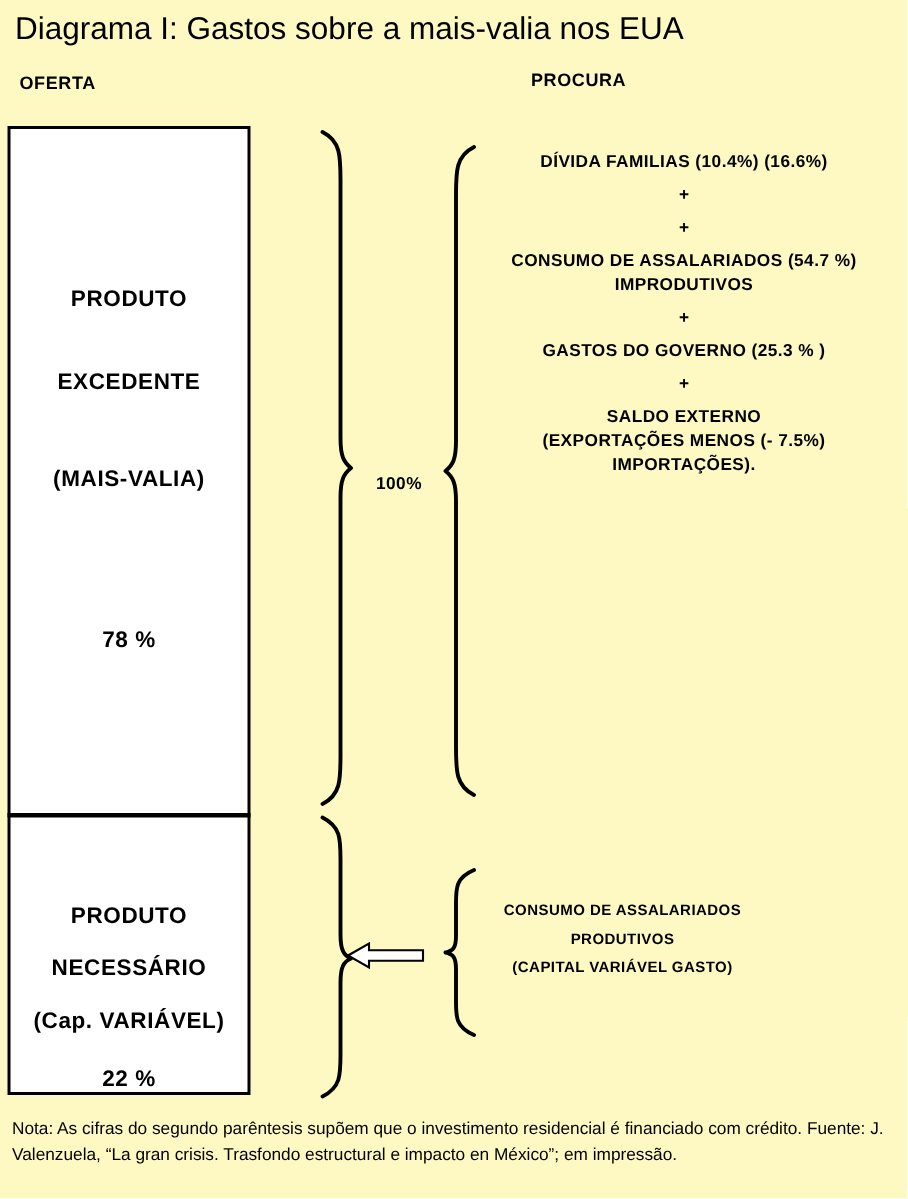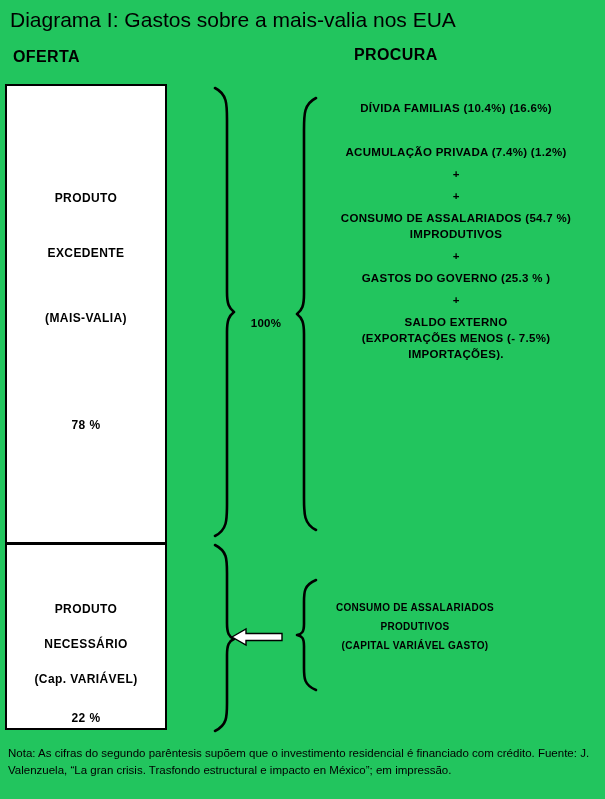--- a/index.html
+++ b/index.html
@@ -9,38 +9,38 @@
   }
   body {
     font-family: "Liberation Sans", sans-serif;
     color: #000000;
   }
   #page {
     position: relative;
     width: 605px;
     height: 799px;
     overflow: hidden;
-    background: #22c55e;
+    background: #fef9c3;
   }
 
   
   .title {
     position: absolute;
     left: 10px;
     top: 8px;
     font-size: 21px;
     font-weight: 400;
     letter-spacing: 0px;
     white-space: nowrap;
   }
 
   
   .col-header {
     position: absolute;
-    font-size: 16px;
+    font-size: 12px;
     font-weight: bold;
     letter-spacing: 0.4px;
     white-space: nowrap;
   }
   .hdr-oferta { left: 13px;  top: 48px; }
   .hdr-procura { left: 354px; top: 46px; }
 
   
   .box {
     position: absolute;
@@ -59,21 +59,21 @@
     width: 162px;
     height: 0;
     border-top: 3px solid #000;
     box-sizing: border-box;
   }
   .box-label {
     position: absolute;
     width: 162px;
     left: 5px;
     text-align: center;
-    font-size: 12px;
+    font-size: 15px;
     font-weight: bold;
     letter-spacing: 0.4px;
     white-space: nowrap;
   }
   .lbl-produto1   { top: 191px; }
   .lbl-excedente  { top: 246px; }
   .lbl-maisvalia  { top: 311px; }
   .lbl-78         { top: 418px; }
   .lbl-produto2   { top: 602px; }
   .lbl-necessario { top: 637px; }
@@ -215,21 +215,20 @@
   </svg>
 
   <div class="pct-100">100%</div>
 
   <svg class="arrow" viewBox="0 0 54 22">
     <polygon class="arrow-shape" points="2,11 16,3 16,7.5 52,7.5 52,14.5 16,14.5 16,19"></polygon>
   </svg>
 
   <div class="demand-col">
     <div class="demand-line">DÍVIDA FAMILIAS (10.4%) (16.6%)</div>
-    <div class="demand-line sp-2">ACUMULAÇÃO PRIVADA (7.4%) (1.2%)</div>
     <div class="demand-plus sp-1">+</div>
     <div class="demand-plus sp-1">+</div>
     <div class="demand-line sp-1">CONSUMO DE ASSALARIADOS (54.7 %)
 IMPRODUTIVOS</div>
     <div class="demand-plus sp-1">+</div>
     <div class="demand-line sp-1">GASTOS DO GOVERNO (25.3 % )</div>
     <div class="demand-plus sp-1">+</div>
     <div class="demand-line sp-1">SALDO EXTERNO
 (EXPORTAÇÕES MENOS (- 7.5%)
 IMPORTAÇÕES).</div>

